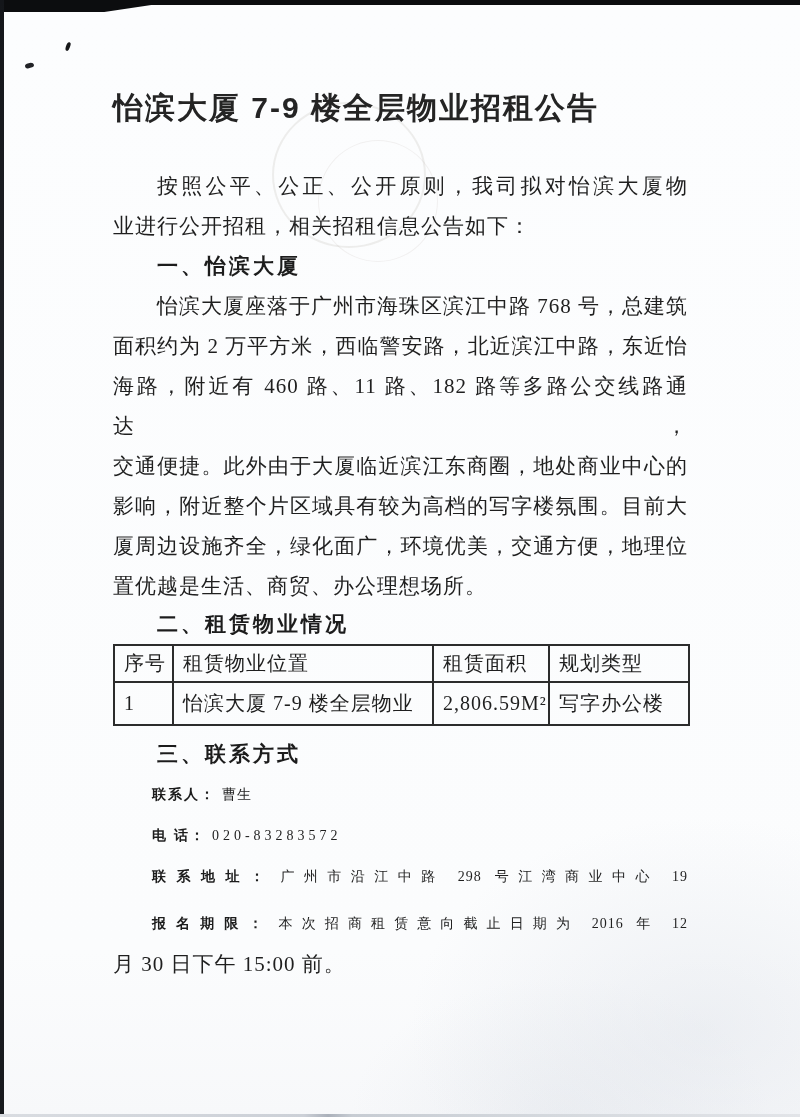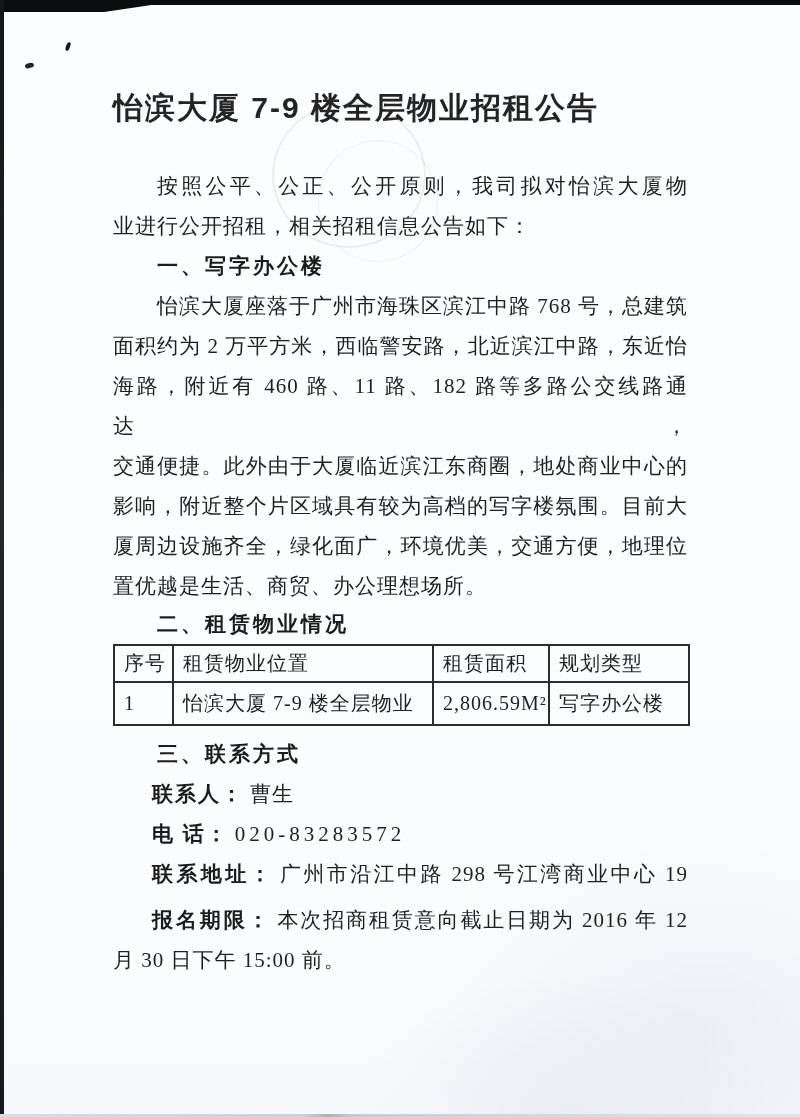--- a/index.html
+++ b/index.html
@@ -60,21 +60,21 @@
   table.lease th { height:35px; }
   table.lease td { height:41px; }
   .col-seq  { width:59px; }
   .col-loc  { width:260px; }
   .col-area { width:116px; }
   .col-type { width:140px; }
   td.area-cell { letter-spacing:0.5px; }
 
   
   .h3 { margin-top:8px; }
-  .contact-line { font-size:21px; line-height:40px; letter-spacing:1px; padding-left:39px; }
+  .contact-line { font-size:14px; line-height:40px; letter-spacing:1px; padding-left:39px; }
   .contact-line .lbl {
     font-family:"Liberation Sans","DejaVu Sans",sans-serif;
     font-weight:700; letter-spacing:2px; color:#1c1c1c;
   }
   .contact-line .val { padding-left:6px; }
   .phone-val { letter-spacing:4px; }
   .wrap-line { font-size:21px; line-height:40px; letter-spacing:1px; }
   .deadline { margin-top:6px; }
 </style>
 </head>
@@ -93,21 +93,21 @@
 
   <div class="content">
 
     <div class="title">怡滨大厦 7-9 楼全层物业招租公告</div>
 
     <div class="intro">
       <div class="line indent fill">按照公平、公正、公开原则，我司拟对怡滨大厦物</div>
       <div class="line">业进行公开招租，相关招租信息公告如下：</div>
     </div>
 
-    <div class="heading">一、写字办公楼</div>
+    <div class="heading">一、怡滨大厦</div>
     <div>
       <div class="line indent fill">怡滨大厦座落于广州市海珠区滨江中路 768 号，总建筑</div>
       <div class="line fill">面积约为 2 万平方米，西临警安路，北近滨江中路，东近怡</div>
       <div class="line fill">海路，附近有 460 路、11 路、182 路等多路公交线路通达，</div>
       <div class="line fill">交通便捷。此外由于大厦临近滨江东商圈，地处商业中心的</div>
       <div class="line fill">影响，附近整个片区域具有较为高档的写字楼氛围。目前大</div>
       <div class="line fill">厦周边设施齐全，绿化面广，环境优美，交通方便，地理位</div>
       <div class="line">置优越是生活、商贸、办公理想场所。</div>
     </div>
 

